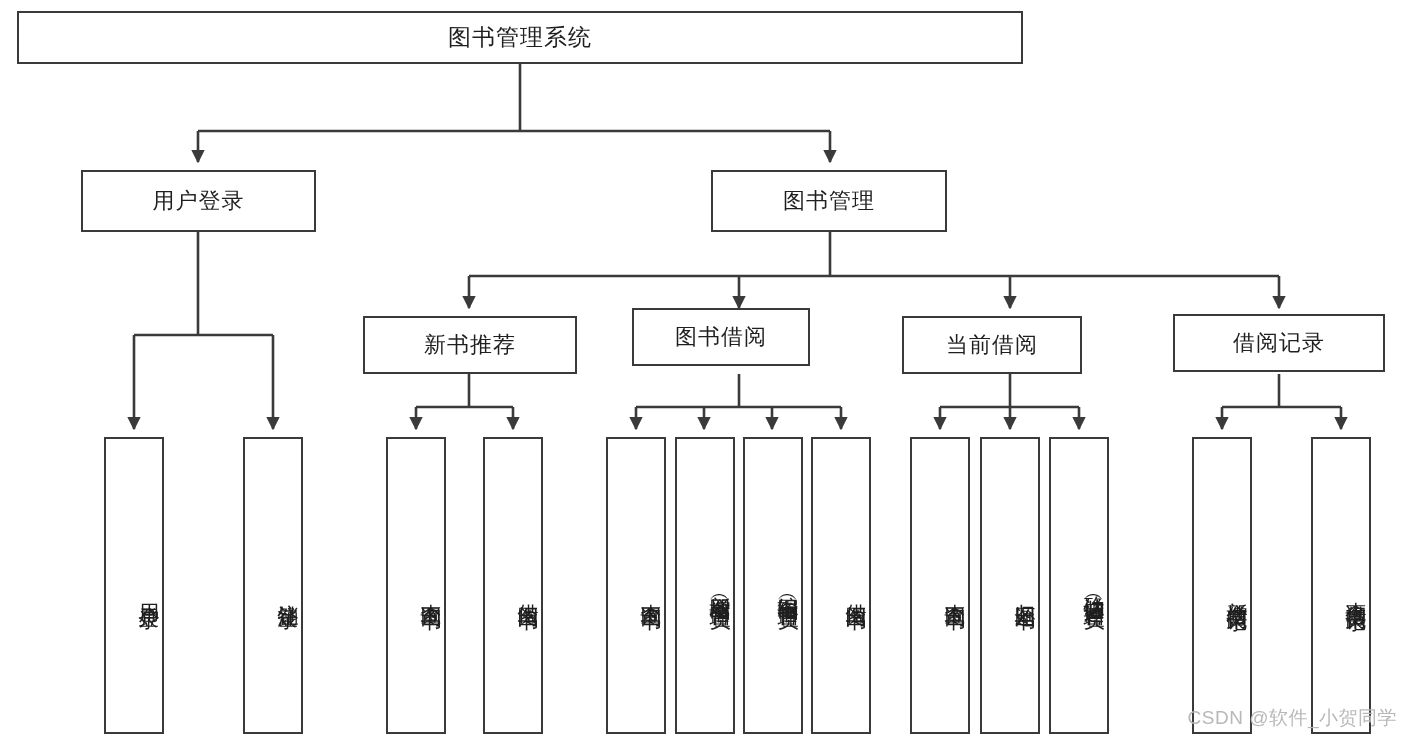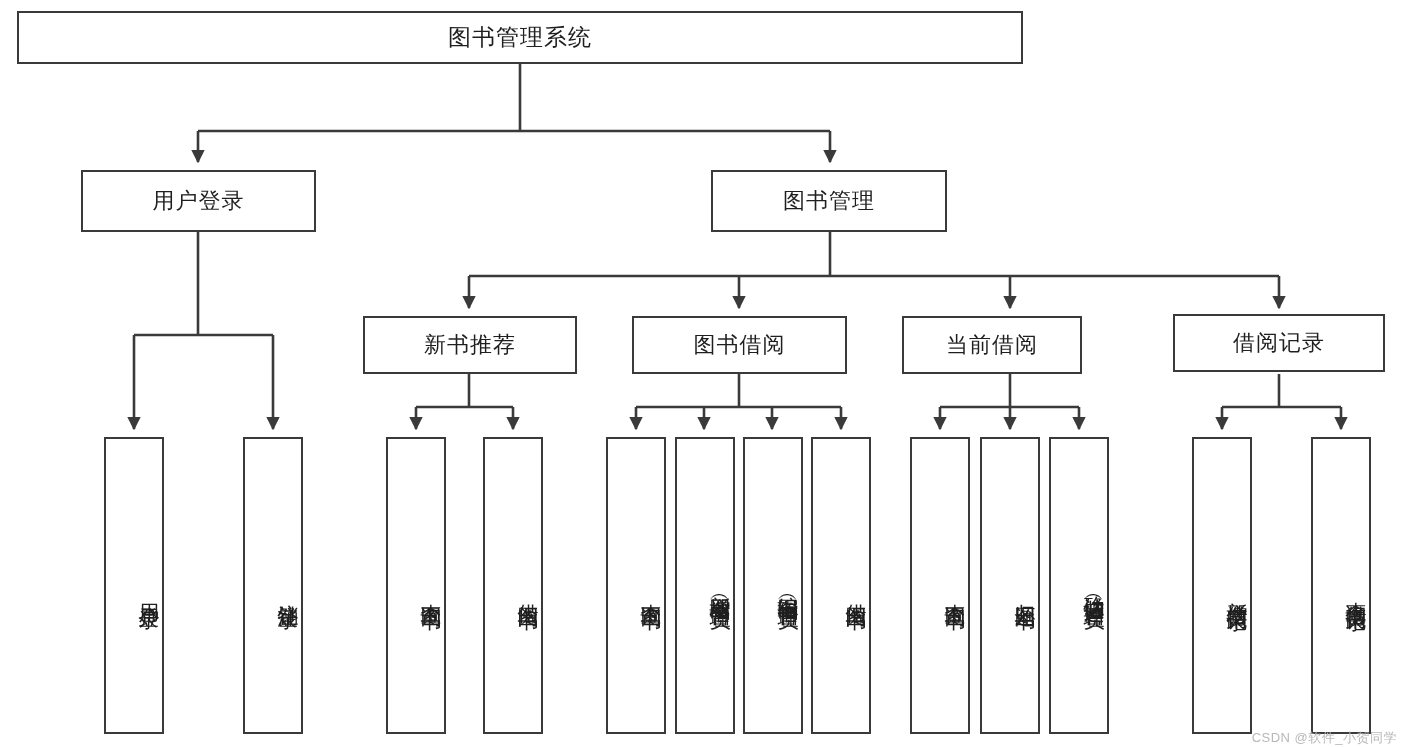--- a/index.html
+++ b/index.html
@@ -8,21 +8,21 @@
   svg#wires{position:absolute;left:0;top:0;width:1405px;height:747px;}
   .node{position:absolute;box-sizing:border-box;background:#ffffff;
         border:2px solid #3a3a3a;display:flex;align-items:center;justify-content:center;
         color:#1f1f1f;}
   .node.h{font-size:22px;letter-spacing:1px;white-space:nowrap;}
   .node.root{font-size:23px;}
   .node.v{writing-mode:vertical-rl;text-orientation:upright;
           font-size:21px;line-height:1.22;letter-spacing:2px;
           align-items:flex-start;justify-content:center;padding-top:10px;}
   .node.v.tall{padding-top:4px;}
-  .wm{position:absolute;right:8px;bottom:0;font-size:13px;color:#b8b8b8;
+  .wm{position:absolute;right:8px;bottom:16px;font-size:19px;color:#b8b8b8;
       letter-spacing:.5px;white-space:nowrap;}
 </style>
 </head>
 <body>
 
 <div id="stage">
 
   <svg id="wires" viewBox="0 0 1405 747" xmlns="http://www.w3.org/2000/svg">
     <defs>
       <marker id="arw" viewBox="0 0 10 10" refX="9" refY="5" markerWidth="5.2" markerHeight="5.2" orient="auto-start-reverse">
@@ -72,21 +72,21 @@
       <path d="M 1341 407 L 1341 429" marker-end="url(#arw)"></path>
     </g>
   </svg>
 
   <div class="node h root" style="left:17px;top:11px;width:1006px;height:53px;">图书管理系统</div>
 
   <div class="node h" style="left:81px;top:170px;width:235px;height:62px;">用户登录</div>
   <div class="node h" style="left:363px;top:316px;width:214px;height:58px;">新书推荐</div>
 
   <div class="node h" style="left:711px;top:170px;width:236px;height:62px;">图书管理</div>
-  <div class="node h" style="left:632px;top:316px;width:215px;height:58px;">图书借阅</div>
+  <div class="node h" style="left:632px;top:308px;width:178px;height:58px;">图书借阅</div>
   <div class="node h" style="left:902px;top:316px;width:180px;height:58px;">当前借阅</div>
   <div class="node h" style="left:1173px;top:314px;width:212px;height:58px;">借阅记录</div>
 
   <div class="node v" style="left:104px;top:437px;width:60px;height:297px;">用户登录</div>
   <div class="node v" style="left:243px;top:437px;width:60px;height:297px;">注销登录</div>
 
   <div class="node v" style="left:386px;top:437px;width:60px;height:297px;">查询图书</div>
   <div class="node v" style="left:483px;top:437px;width:60px;height:297px;">借阅图书</div>
 
   <div class="node v" style="left:606px;top:437px;width:60px;height:297px;">查询图书</div>

